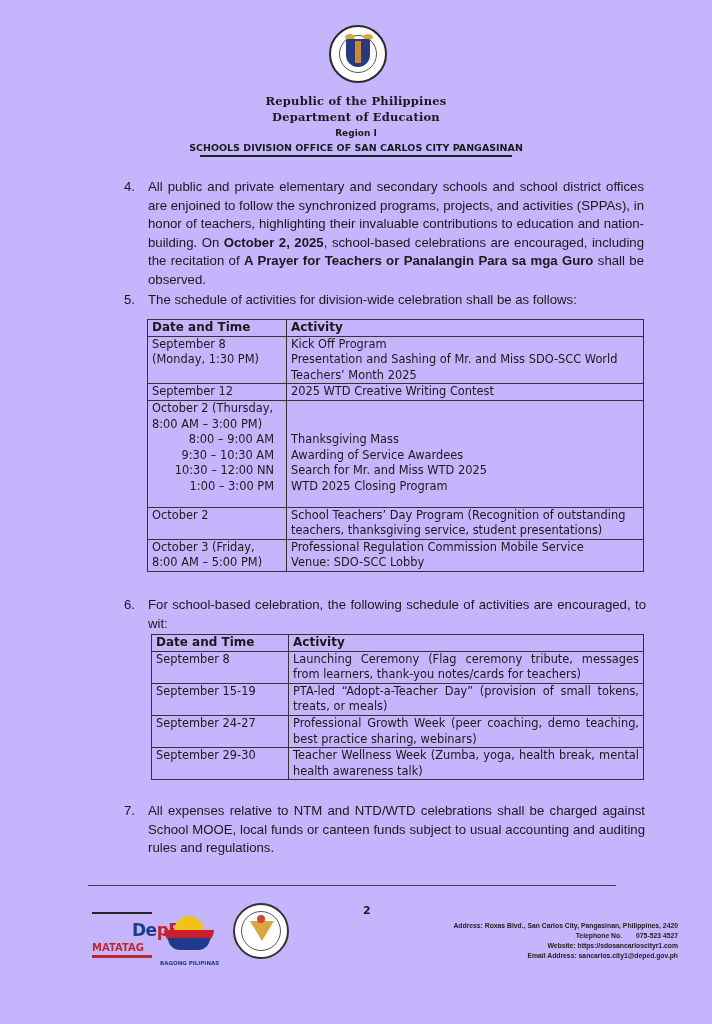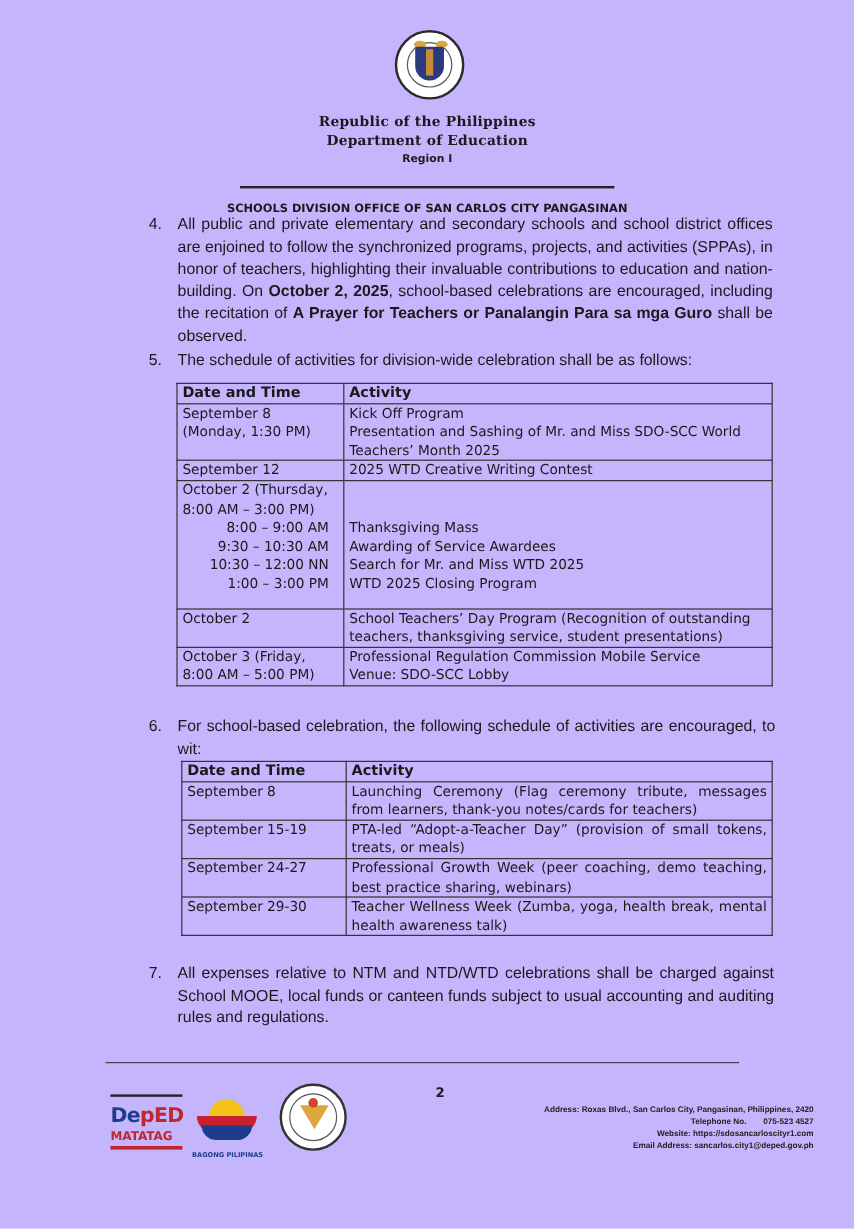--- a/index.html
+++ b/index.html
@@ -15,21 +15,21 @@
             border: 1px solid #555; }
     .seal .shield { position: absolute; left: 15px; top: 12px; width: 24px; height: 28px; background: #2b3a7a;
             border-radius: 2px 2px 12px 12px; }
     .seal .torch { position: absolute; left: 24px; top: 14px; width: 6px; height: 22px; background: #c98a3a; }
     .seal .wing-l { position: absolute; left: 14px; top: 7px; width: 10px; height: 6px; background: #d9a640; border-radius: 50%; }
     .seal .wing-r { position: absolute; left: 32px; top: 7px; width: 10px; height: 6px; background: #d9a640; border-radius: 50%; }
 
     .hdr-line { position: absolute; left: 0; width: 712px; text-align: center; }
     .hdr-gothic { font-family: "DejaVu Serif", serif; font-weight: bold; font-size: 11.5px; letter-spacing: 0.2px; }
     .hdr-region { font-family: "DejaVu Sans", sans-serif; font-weight: bold; font-size: 9px; }
-    .hdr-sdo { font-family: "DejaVu Sans", sans-serif; font-weight: bold; font-size: 9.5px; margin-top: 27px; }
+    .hdr-sdo { font-family: "DejaVu Sans", sans-serif; font-weight: bold; font-size: 9.5px; }
     .hdr-rule { position: absolute; left: 200px; top: 155px; width: 312px; height: 2px; background: #222; }
 
     
     .para { position: absolute; font-family: "Liberation Sans", sans-serif; font-size: 13.2px; line-height: 18.6px; text-align: justify; }
     .para .num { position: absolute; left: -24px; top: 0; }
     .para b { font-weight: bold; }
 
     
     table.sched { position: absolute; border-collapse: collapse; font-family: "DejaVu Sans", sans-serif; font-size: 11.4px; line-height: 15.6px; }
     table.sched td, table.sched th { border: 1.4px solid #333; vertical-align: top; padding: 0 4px; text-align: left; }
@@ -37,21 +37,21 @@
     .indent-time { display: block; text-align: right; padding-right: 8px; }
     .t2 th { text-align: center; }
     .t2 td.act { text-align: justify; }
 
     
     .foot-rule { position: absolute; left: 88px; top: 885px; width: 528px; height: 1px; background: #444; }
     .page-no { position: absolute; left: 363px; top: 904px; font-weight: bold; font-size: 11px; font-family: "DejaVu Sans", sans-serif; }
     .deped { position: absolute; left: 92px; top: 912px; width: 60px; height: 48px; }
     .deped .bar { position: absolute; left: 0; top: 0; width: 60px; height: 2px; background: #222; }
     .deped .word { position: absolute; left: 0; top: 8px; font-weight: bold; font-size: 17px; color: #c0272d; font-family: "DejaVu Sans", sans-serif; letter-spacing: -0.5px; }
-    .deped .word .blue { color: #1f3c8c; }
+    .deped .word .blue { color: #1f3c8c; margin-left: 40px; }
     .deped .matatag { position: absolute; left: 0; top: 30px; font-weight: bold; font-size: 10px; color: #c0272d; font-family: "DejaVu Sans", sans-serif; }
     .deped .tagline { position: absolute; left: 0; top: 43px; width: 60px; height: 3px; background: #c0272d; }
     .bp { position: absolute; left: 160px; top: 908px; width: 58px; height: 60px; }
     .bp .sun { position: absolute; left: 14px; top: 8px; width: 30px; height: 18px; border-radius: 30px 30px 0 0; background: #f2c21b; }
     .bp .wave1 { position: absolute; left: 4px; top: 22px; width: 50px; height: 14px; background: #c8202e; border-radius: 0 0 25px 25px; }
     .bp .wave2 { position: absolute; left: 8px; top: 30px; width: 42px; height: 12px; background: #1f3c8c; border-radius: 0 0 21px 21px; }
     .bp .lbl { position: absolute; left: 0; top: 52px; font-size: 5.5px; font-weight: bold; color: #1f3c8c; font-family: "DejaVu Sans", sans-serif; white-space: nowrap; }
     .sdo-seal { position: absolute; left: 233px; top: 903px; width: 56px; height: 56px; border-radius: 50%; border: 2px solid #333; background: #fff; }
     .sdo-seal .ring { position: absolute; left: 6px; top: 6px; width: 40px; height: 40px; border-radius: 50%; border: 1px solid #555; }
     .sdo-seal .tri { position: absolute; left: 15px; top: 16px; width: 0; height: 0; border-left: 12px solid transparent; border-right: 12px solid transparent; border-top: 20px solid #d9a640; }

